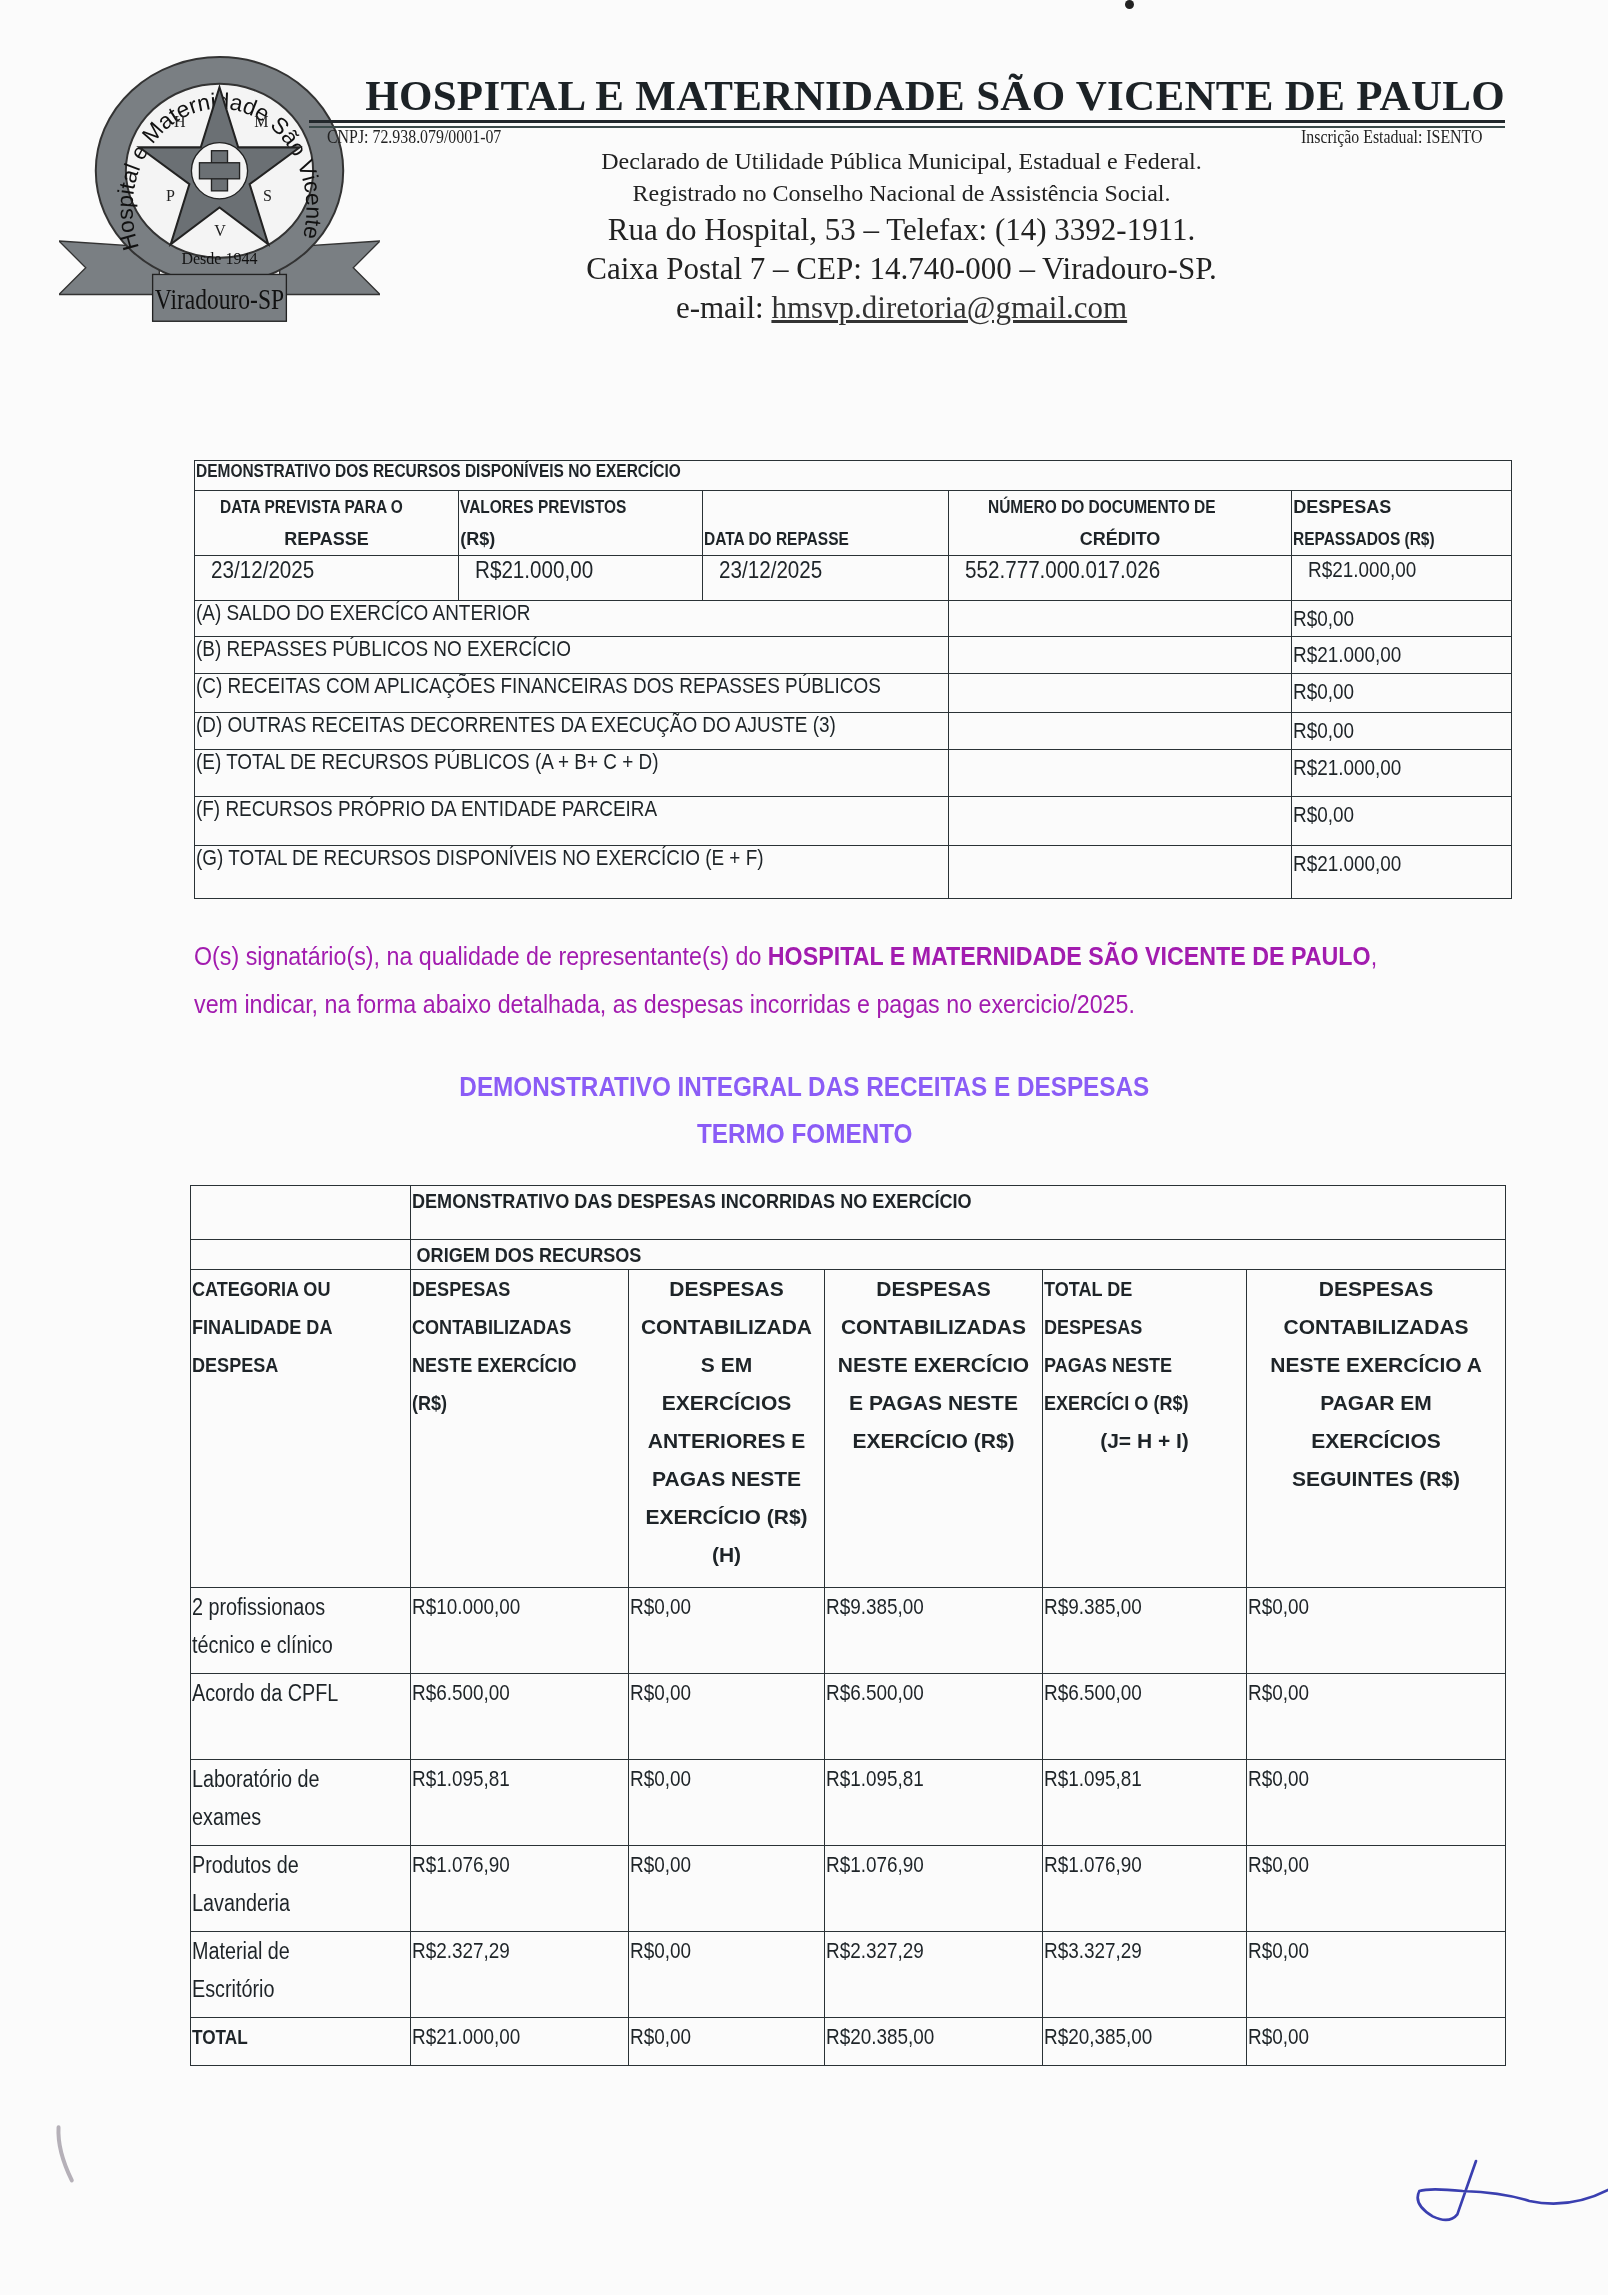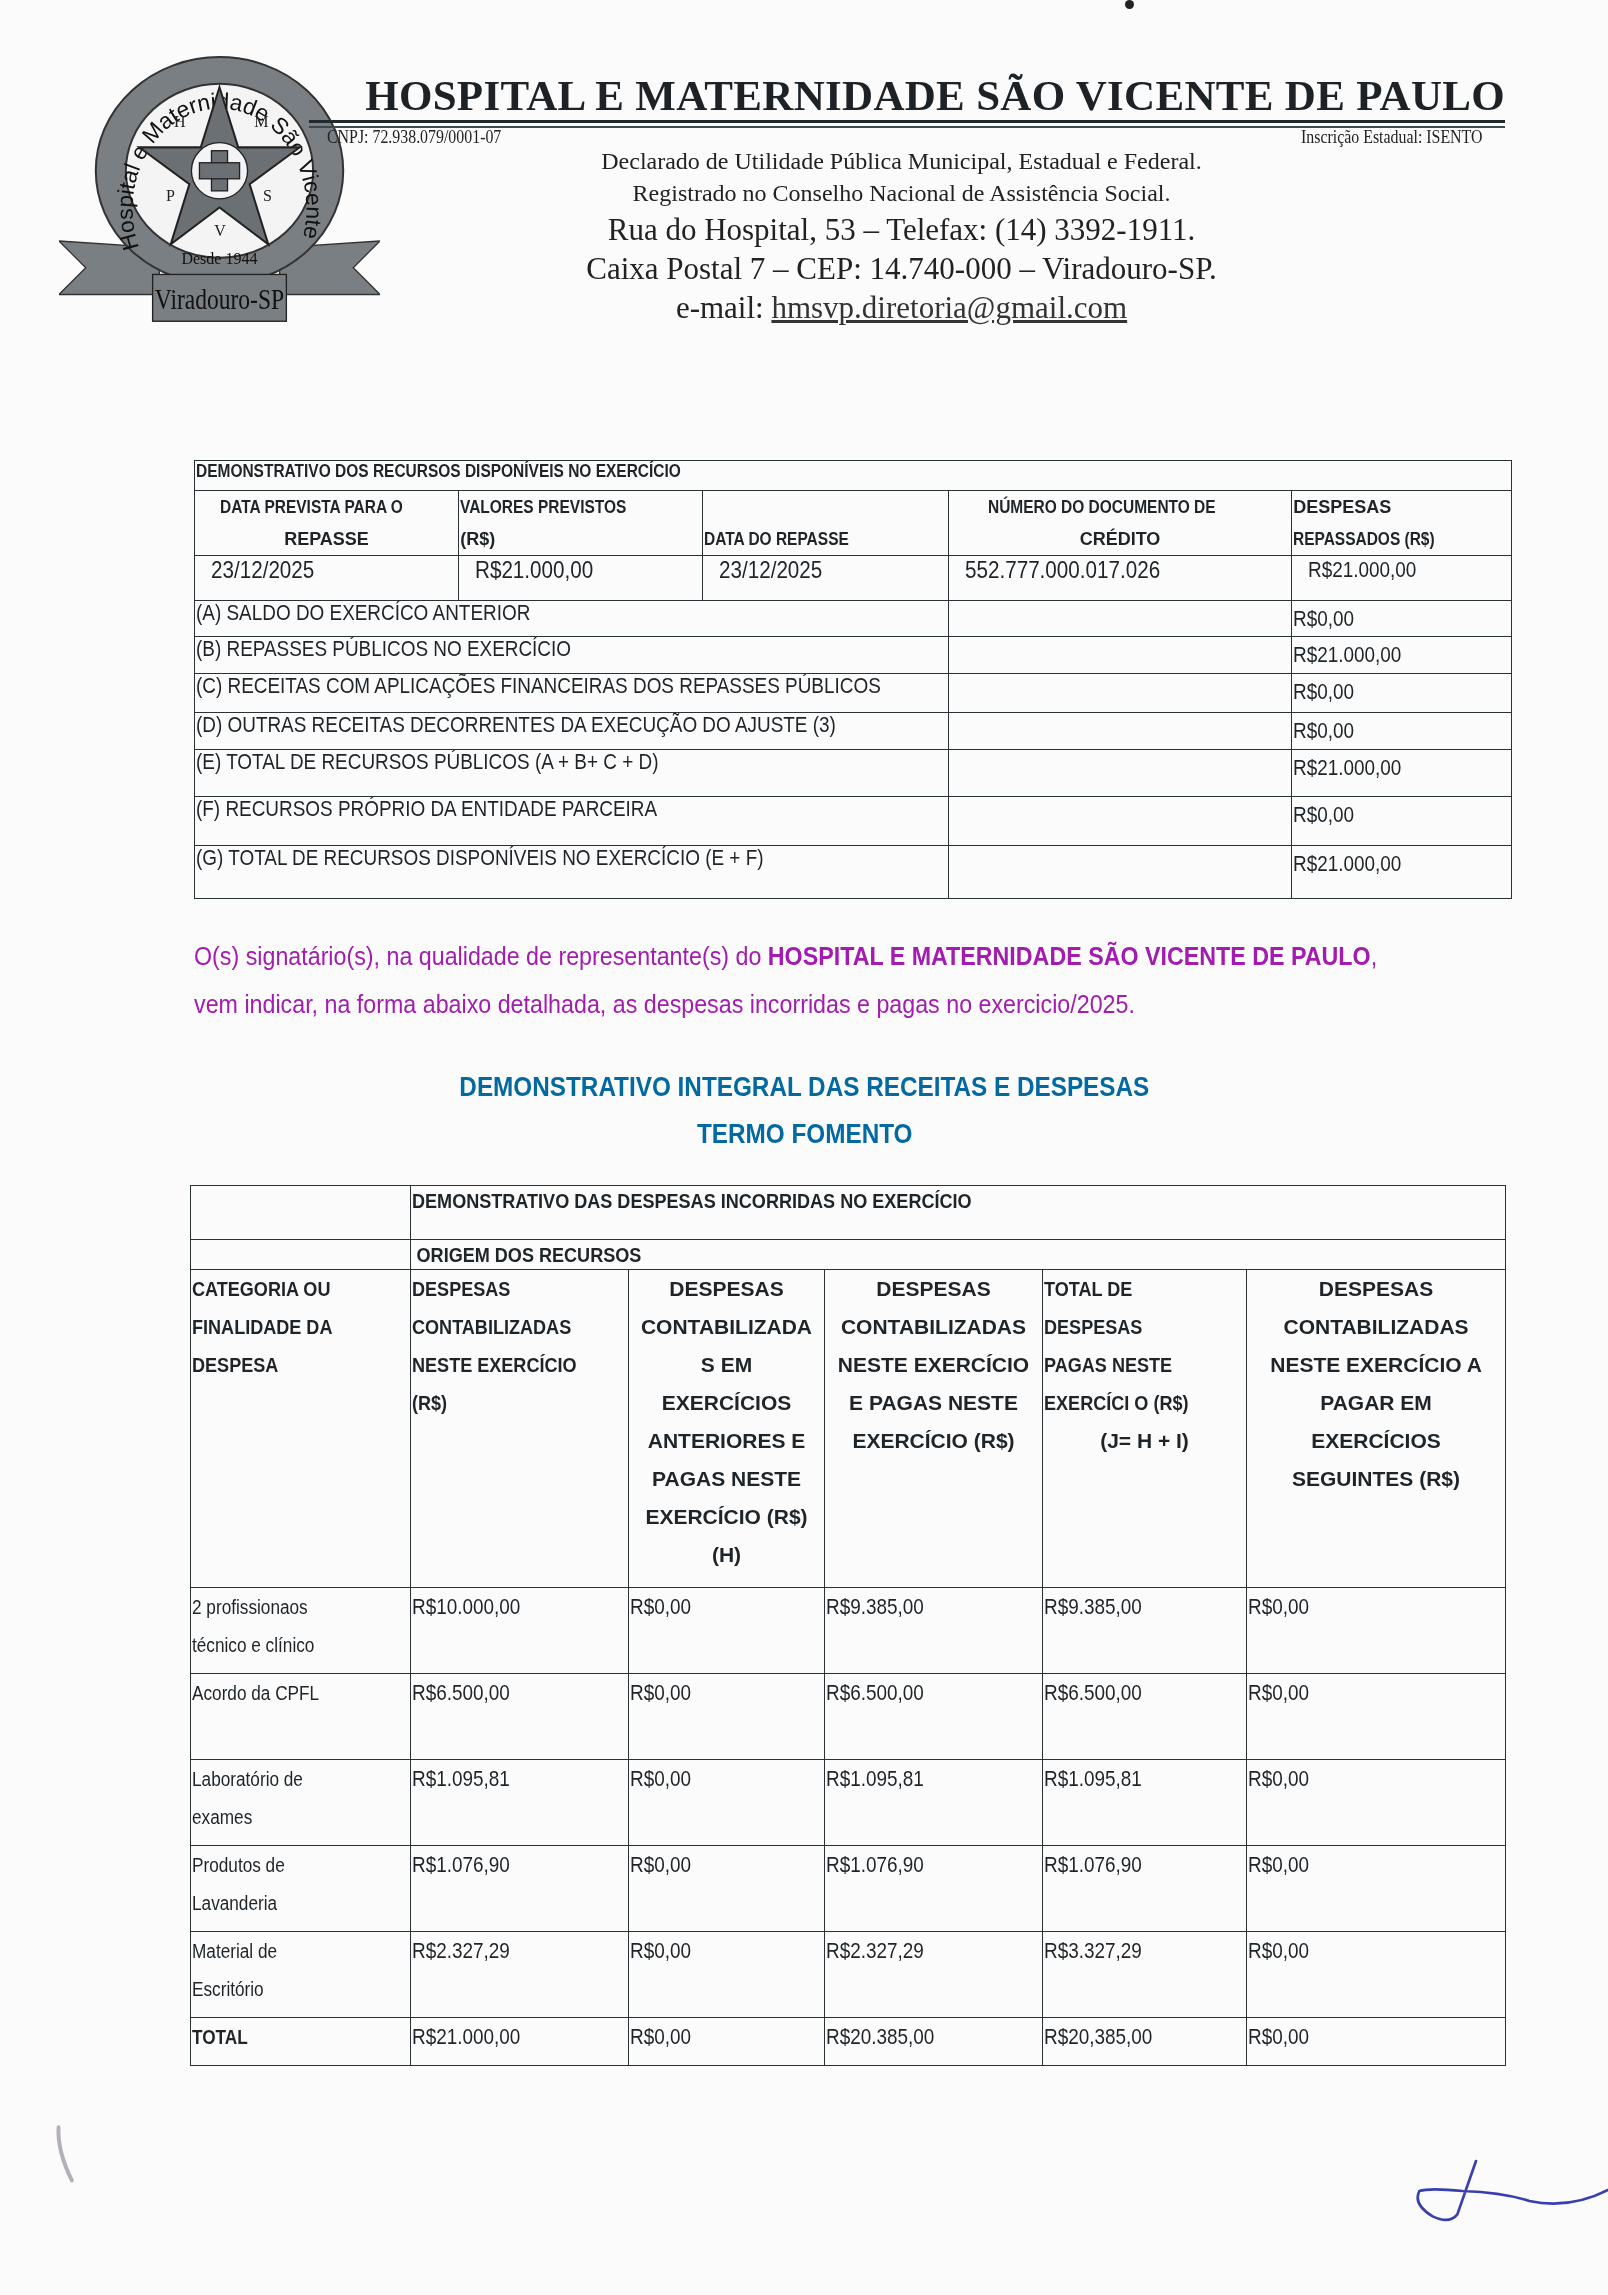--- a/index.html
+++ b/index.html
@@ -48,30 +48,30 @@
   .t1 .val { font-size: 22px; line-height: 27px; padding-top: 4px; }
   .cond { display: inline-block; transform: scaleX(0.86); transform-origin: left; white-space: nowrap; }
   .center { text-align: center; }
 
   .para {
     left: 194px; width: 1322px; font-size: 25px; line-height: 48px; color: #a21caf;
     white-space: nowrap;
   }
   .para b { font-weight: bold; }
   .heading {
-    left: 0; width: 1609px; text-align: center; font-weight: bold; font-size: 27px; color: #0369a1;
+    left: 0; width: 1609px; text-align: center; font-weight: bold; font-size: 27px; color: #8b5cf6;
   }
 
   .t2 { left: 190px; top: 1169px; width: 1316px; }
   .t2 td { font-size: 21.4px; }
   .t2 .h1 td { height: 53px; font-weight: bold; font-size: 21px; line-height: 29px; }
   .t2 .h2 td { height: 28px; font-weight: bold; font-size: 21px; line-height: 29px; }
   .t2 .h3 td { height: 317px; font-weight: bold; font-size: 21px; line-height: 38px; }
   .t2 .row td { height: 85px; font-size: 22px; line-height: 38px; }
-  .t2 .row td.cat { font-size: 20px; }
+  .t2 .row td.cat { font-size: 23px; }
   .t2 .tot td { height: 47px; font-size: 22px; line-height: 38px; }
   .t2 .tot td.cat { font-weight: bold; font-size: 20px; }
 
   .signature { left: 1409px; top: 2151px; width: 200px; height: 80px; }
   .mark-left { left: 53px; top: 2124px; width: 27px; height: 73px; }
   .mark-top { left: 1125px; top: 0px; width: 9.4px; height: 9.4px; border-radius: 50%; background:#222; }
 </style>
 </head>
 <body>
 

